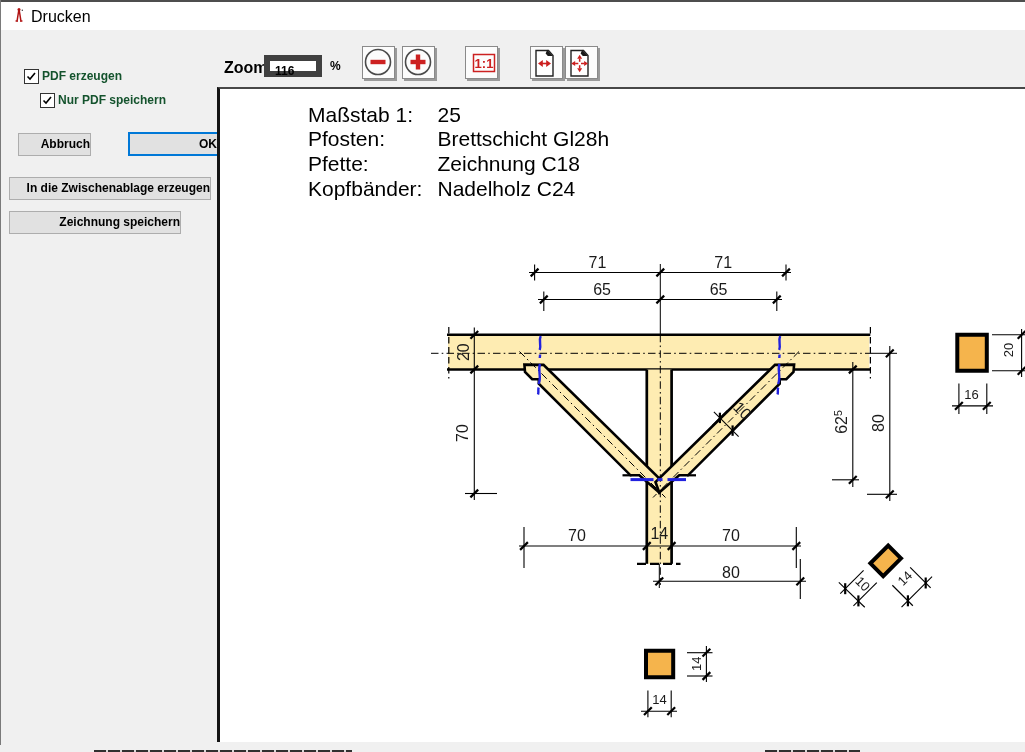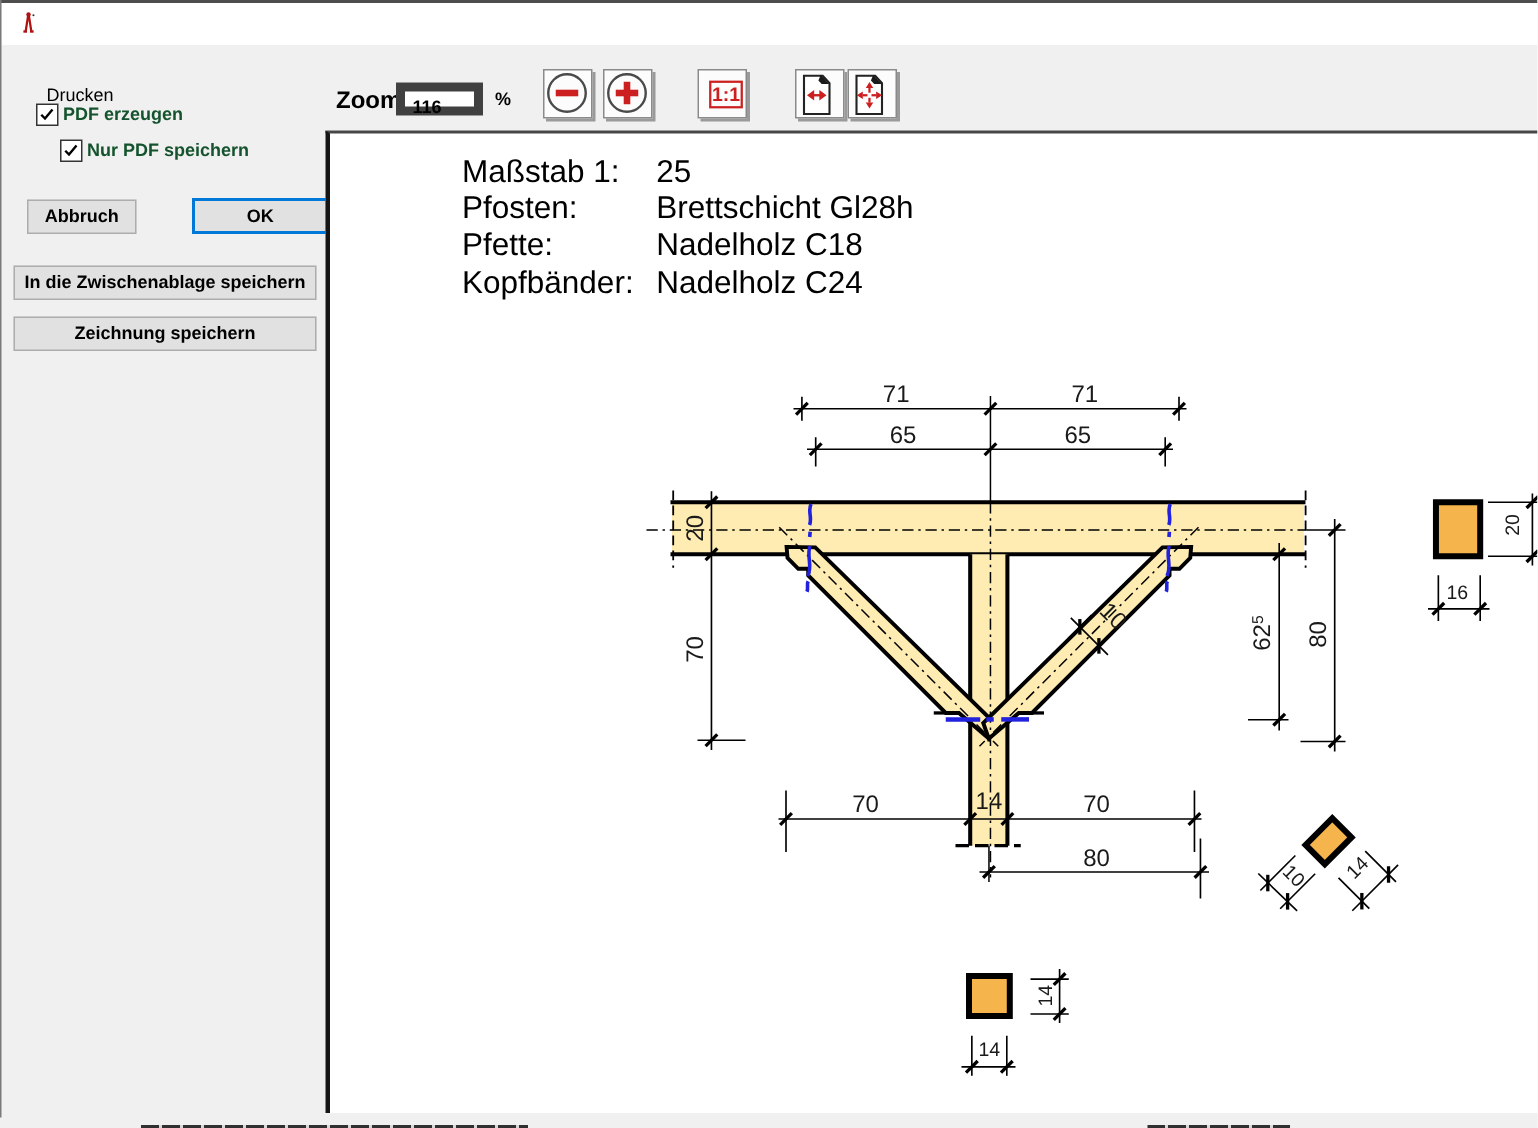--- a/index.html
+++ b/index.html
@@ -3,26 +3,26 @@
 <meta charset="utf-8">
 <style>
   html,body{margin:0;padding:0;}
   body{width:1025px;height:752px;overflow:hidden;position:relative;
        font-family:"Liberation Sans",sans-serif;background:#f0f0f0;}
   .abs{position:absolute;}
   
   #topedge{left:0;top:0;width:1025px;height:2px;background:#4e4e4e;}
   #leftedge{left:0;top:0;width:1px;height:745px;background:#7a7a7a;}
   #titlebar{left:1px;top:2px;width:1024px;height:28px;background:#ffffff;}
-  #titletext{left:31px;top:8px;font-size:12px;color:#000;margin-top:48px;}
+  #titletext{left:31px;top:8px;font-size:16px;color:#000;}
   
   .cb{width:13px;height:13px;background:#fff;border:1px solid #333;}
   .cblabel{font-size:12px;font-weight:bold;color:#14532d;}
   .btn{background:#e1e1e1;border:1px solid #adadad;font-size:12px;font-weight:bold;
-       color:#000;text-align:center;box-sizing:border-box;}
+       color:#000;text-align:right;box-sizing:border-box;}
   
   #zoomlabel{left:224px;top:59px;font-size:16px;font-weight:bold;}
   #zoominput{left:264px;top:55px;width:58px;height:22px;background:#fff;border:6px solid #404040;
              box-sizing:border-box;font-size:12px;font-weight:bold;padding:3px 0 0 5px;}
   #pct{left:330px;top:59px;font-size:12px;font-weight:bold;}
   .tbtn{width:33px;height:33px;background:#fcfcfc;border:1px solid #8a8a8a;
         box-sizing:border-box;box-shadow:2px 2px 0 #9a9a9a;}
   
   #canvas{left:217px;top:87px;width:808px;height:655px;background:#ffffff;
           border-left:3px solid #151515;border-top:2px solid #474747;box-sizing:border-box;}
@@ -52,22 +52,22 @@
 </svg>
 <div class="abs cblabel" style="left:42px;top:69px">PDF erzeugen</div>
 <div class="abs cb" style="left:40px;top:93px"></div>
 <svg class="abs" style="left:42px;top:95px" width="11" height="11" viewBox="0 0 11 11">
   <polyline points="1.5,5.5 4,8 9,2" fill="none" stroke="#000" stroke-width="1.6"></polyline>
 </svg>
 <div class="abs cblabel" style="left:58px;top:93px">Nur PDF speichern</div>
 
 <div class="abs btn" style="left:18px;top:133px;width:73px;height:23px;padding-top:3px">Abbruch</div>
 <div class="abs btn" style="left:128px;top:132px;width:91px;height:24px;border:2px solid #0078d7;padding-top:3px">OK</div>
-<div class="abs btn" style="left:9px;top:177px;width:202px;height:23px;padding-top:3px">In die Zwischenablage speichern</div>
-<div class="abs btn" style="left:9px;top:211px;width:202px;height:23px;padding-top:3px">Zeichnung speichern</div>
+<div class="abs btn" style="left:9px;top:177px;width:202px;height:23px;padding-top:3px">In die Zwischenablage erzeugen</div>
+<div class="abs btn" style="left:9px;top:211px;width:172px;height:23px;padding-top:3px">Zeichnung speichern</div>
 
 <div class="abs" id="zoomlabel">Zoom:</div>
 <div class="abs" id="zoominput">116</div>
 <div class="abs" id="pct">%</div>
 <div class="abs tbtn" style="left:362px;top:46px"></div>
 <div class="abs tbtn" style="left:402px;top:46px"></div>
 <div class="abs tbtn" style="left:465px;top:46px"></div>
 <div class="abs tbtn" style="left:530px;top:46px"></div>
 <div class="abs tbtn" style="left:565px;top:46px"></div>
 <svg class="abs" style="left:362px;top:46px" width="240px" height="34" viewBox="0 0 240 34">
@@ -101,21 +101,21 @@
       <path d="M14.65 26.3 l2.5-4 h-5 z"></path>
       <rect x="10.1" y="16.75" width="3.2" height="1.5"></rect>
       <path d="M6.2 17.5 l4-2.5 v5 z"></path>
       <rect x="16" y="16.75" width="3.2" height="1.5"></rect>
       <path d="M23.1 17.5 l-4-2.5 v5 z"></path>
     </g>
   </g>
 </svg>
 
 <div class="abs" id="canvas"></div>
-<div class="abs" id="dwgtext"><div style="position:relative">Maßstab 1:<span class="val">25</span></div><div style="position:relative">Pfosten:<span class="val">Brettschicht Gl28h</span></div><div style="position:relative">Pfette:<span class="val">Nadelholz C18</span></div><div style="position:relative">Kopfbänder:<span class="val">Nadelholz C24</span></div></div>
+<div class="abs" id="dwgtext"><div style="position:relative">Maßstab 1:<span class="val">25</span></div><div style="position:relative">Pfosten:<span class="val">Brettschicht Gl28h</span></div><div style="position:relative">Pfette:<span class="val">Zeichnung C18</span></div><div style="position:relative">Kopfbänder:<span class="val">Nadelholz C24</span></div></div>
 
 <svg id="cad" width="1025" height="752" viewBox="0 0 1025 752">
 <rect x="448.0" y="334.8" width="421.29999999999995" height="34.69999999999999" fill="#feecb2"></rect>
 <line x1="447.0" y1="334.8" x2="870.3" y2="334.8" stroke="#000" stroke-width="2.6" stroke-linecap="butt"></line>
 <line x1="447.0" y1="369.5" x2="870.3" y2="369.5" stroke="#000" stroke-width="2.6" stroke-linecap="butt"></line>
 <line x1="448.8" y1="327" x2="448.8" y2="378.5" stroke="#000" stroke-width="1.2" stroke-dasharray="6.5,3.5" stroke-linecap="butt"></line>
 <line x1="870.4" y1="327" x2="870.4" y2="378.5" stroke="#000" stroke-width="1.2" stroke-dasharray="6.5,3.5" stroke-linecap="butt"></line>
 <rect x="646.8" y="369.5" width="24.800000000000068" height="194.29999999999995" fill="#feecb2"></rect>
 <line x1="646.8" y1="369.5" x2="646.8" y2="563.8" stroke="#000" stroke-width="2.7" stroke-linecap="butt"></line>
 <line x1="671.6" y1="369.5" x2="671.6" y2="563.8" stroke="#000" stroke-width="2.7" stroke-linecap="butt"></line>

